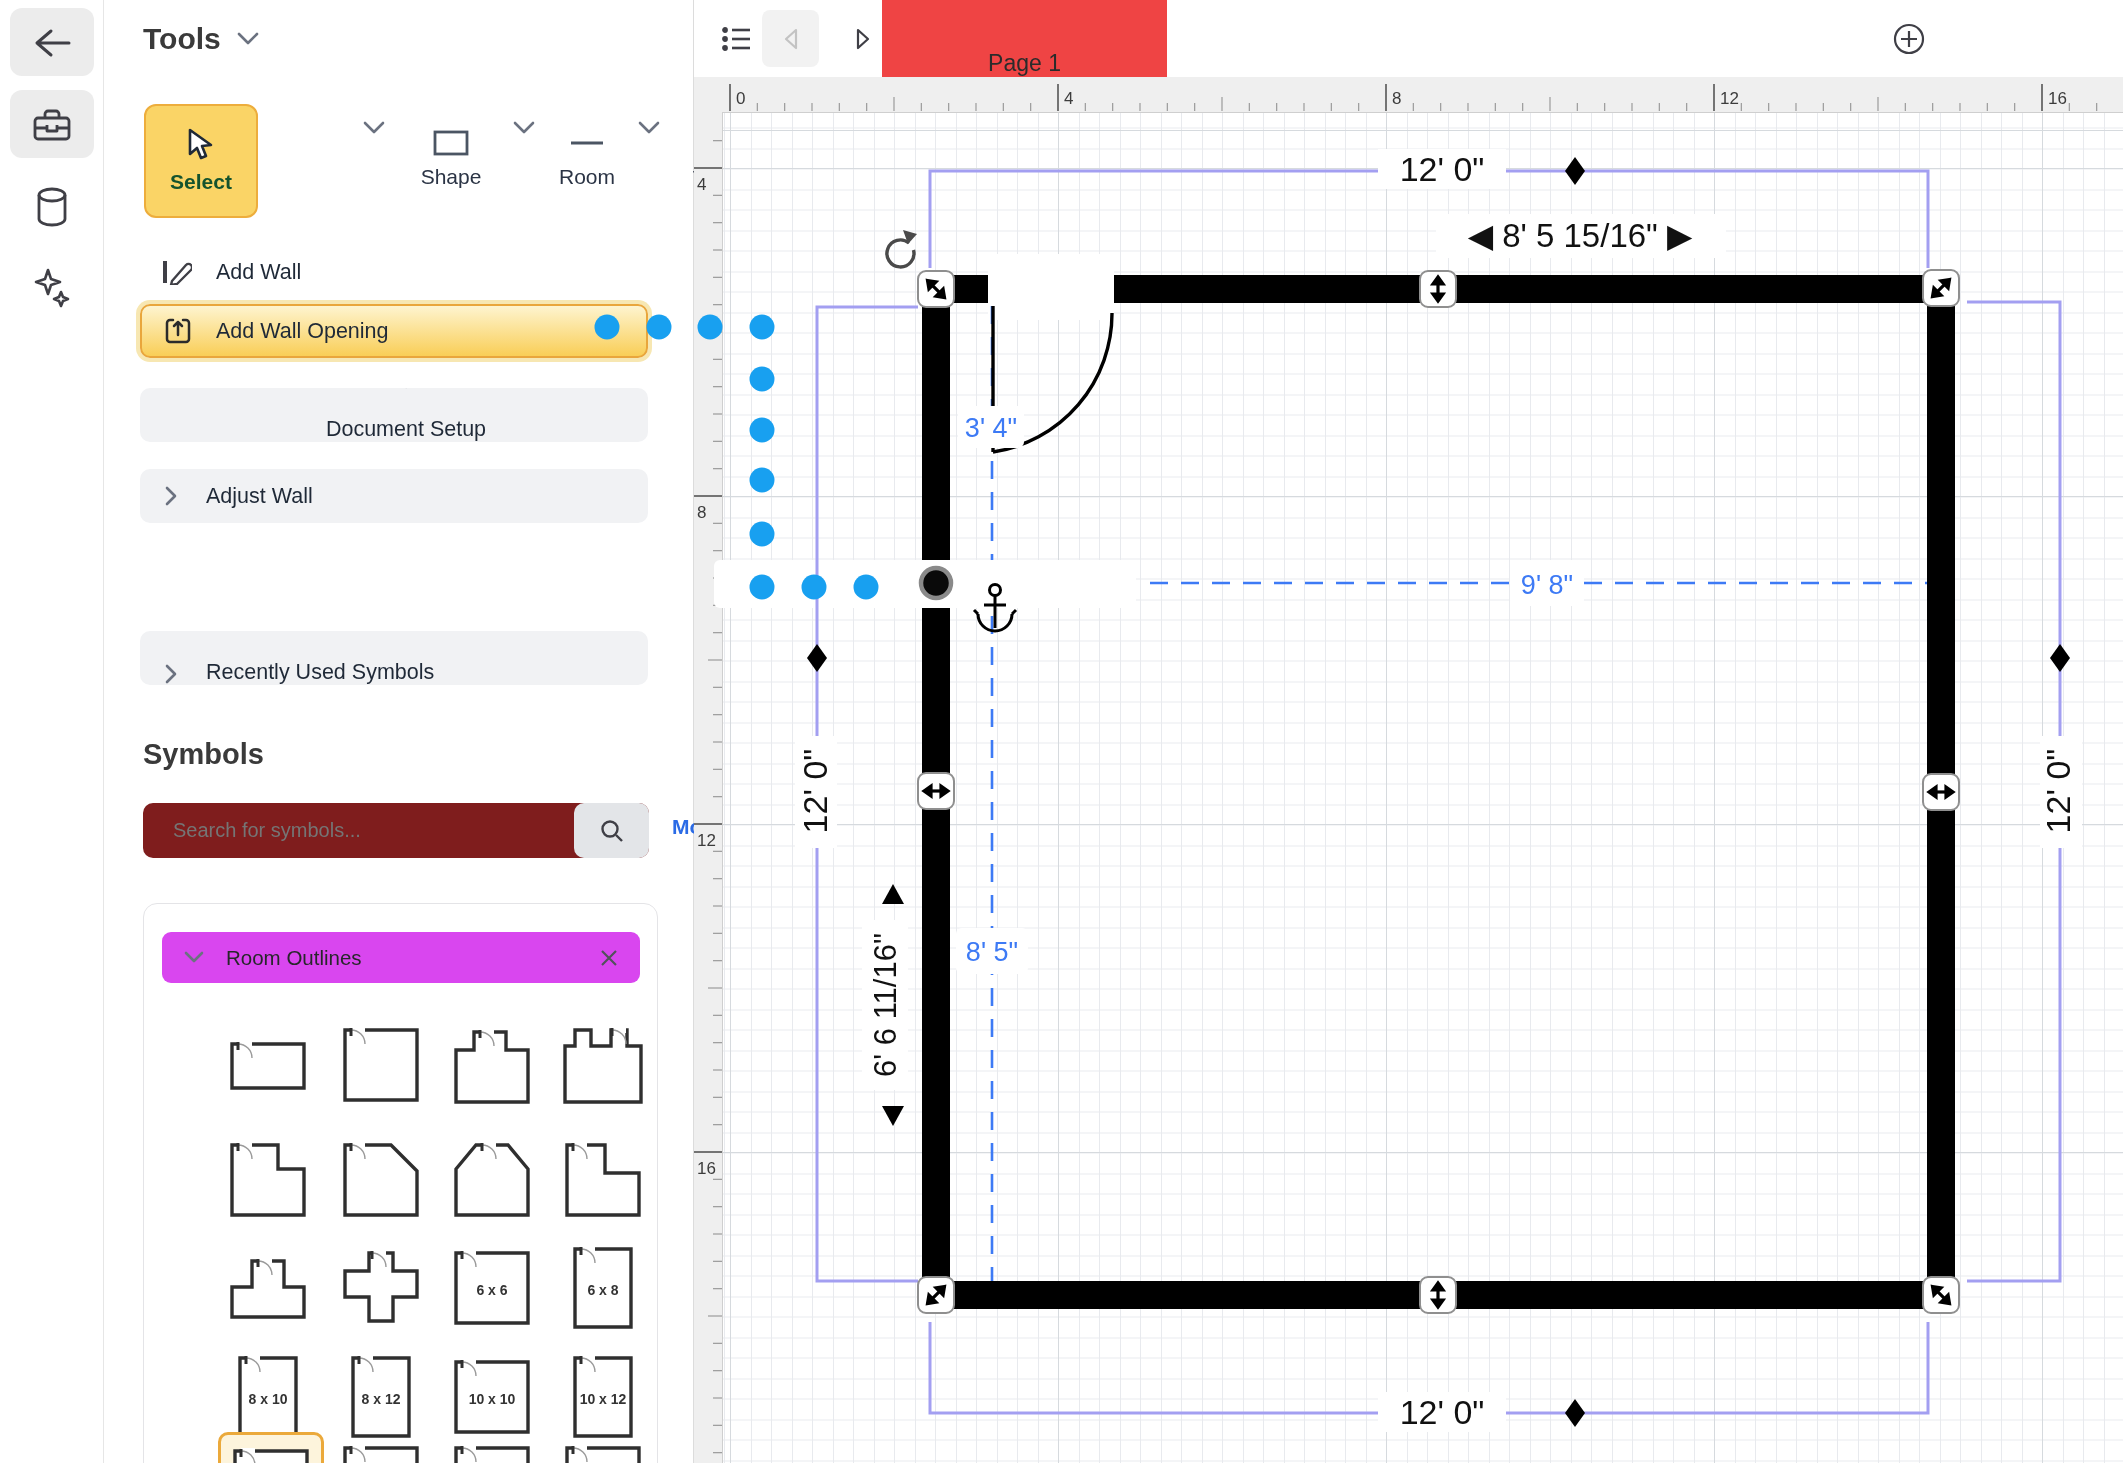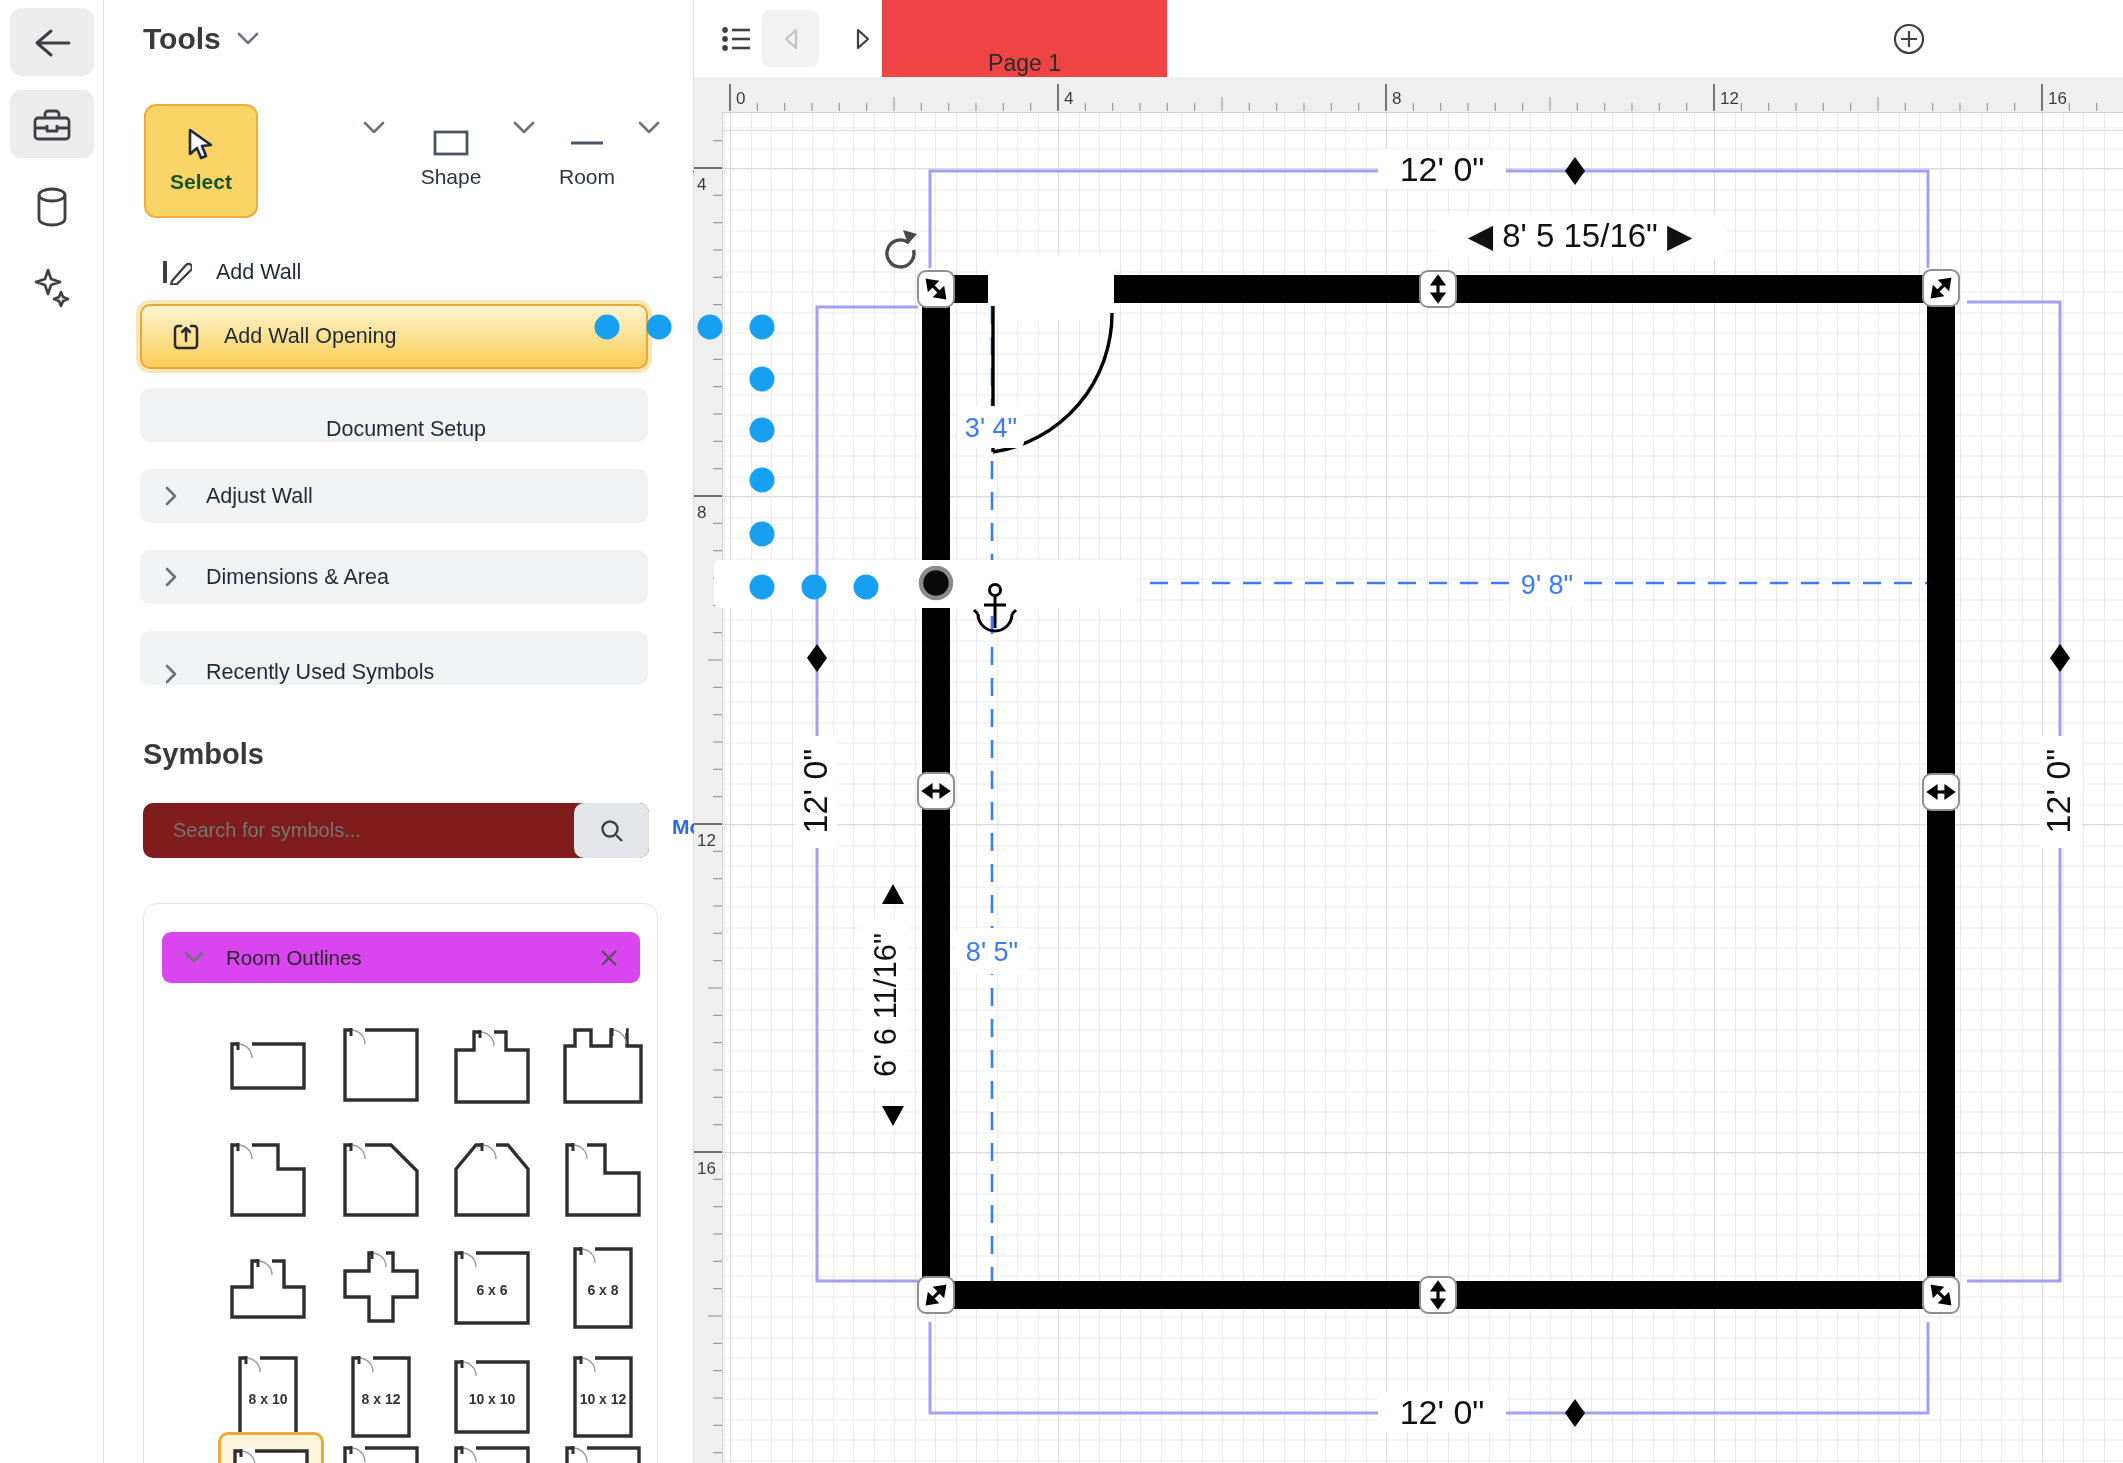--- a/index.html
+++ b/index.html
@@ -15,24 +15,24 @@
   .panel-title{left:39px;top:22px;font-size:30px;font-weight:700;color:#3a3a3a;display:flex;gap:16px;align-items:center;}
   .toolbtn{top:104px;width:110px;height:110px;border-radius:12px;display:flex;flex-direction:column;
            align-items:center;justify-content:center;gap:8px;}
   .toolbtn.selected{background:#FAD466;border:2px solid #EDAD3C;}
   .toolbtn .tlabel{font-size:21px;color:#2b3445;}
   .toolbtn.selected .tlabel{color:#14532d;font-weight:600;}
   .chev{stroke:#6b7280;stroke-width:2.6;fill:none;stroke-linecap:round;stroke-linejoin:round;}
   .row-label{font-size:21.5px;color:#1f2937;}
   .graysec{left:36px;width:508px;height:54px;border-radius:10px;background:#F1F2F4;
            display:flex;align-items:center;gap:28px;padding-left:24px;box-sizing:border-box;}
-  #awo-btn{left:36px;top:304px;width:508px;height:65px;border-radius:10px;
+  #awo-btn{left:36px;top:304px;width:508px;height:54px;border-radius:10px;
            background:linear-gradient(#FEF4CF,#F9CE57);border:2px solid #E9A63C;
            box-shadow:0 0 0 4px #f7e7b2;display:flex;align-items:center;gap:24px;
-           padding-left:30px;box-sizing:border-box;}
+           padding-left:22px;box-sizing:border-box;}
   #addwall-row{left:36px;top:246px;width:508px;height:52px;display:flex;align-items:center;gap:24px;padding-left:22px;box-sizing:border-box;}
   #symbols-h{left:39px;top:738px;font-size:29px;font-weight:700;color:#3a3a3a;}
   #searchbar{left:39px;top:803px;width:506px;height:55px;background:#7f1d1d;border-radius:10px;border:none;
              font-size:20px;color:#9aa0a6;padding-left:30px;box-sizing:border-box;font-family:"Liberation Sans",sans-serif;}
   #searchbtn{left:470px;top:803px;width:75px;height:55px;background:#E3E5E8;border-radius:10px;
              display:flex;align-items:center;justify-content:center;}
   #more{left:568px;top:815px;display:flex;align-items:center;gap:12px;font-size:21px;color:#2B6BE6;font-weight:600;}
   #card{left:39px;top:903px;width:513px;height:600px;background:#fff;border:1.5px solid #e4e4e7;border-radius:14px;}
   #card-head{left:58px;top:932px;width:478px;height:51px;background:#d946ef;border-radius:9px;
              display:flex;align-items:center;gap:22px;padding:0 22px;box-sizing:border-box;}
@@ -163,26 +163,20 @@
     <svg width="14" height="22" viewBox="0 0 14 22">
           <path class="chev" d="M3 3 L11 11 L3 19"></path>
         </svg>
     <span class="row-label">Document Setup</span>
   </div>
   <div class="graysec abs" style="top:469px;">
     <svg width="14" height="22" viewBox="0 0 14 22">
           <path class="chev" d="M3 3 L11 11 L3 19"></path>
         </svg>
     <span class="row-label">Adjust Wall</span>
-  </div>
-  <div class="graysec abs" style="top:550px;">
-    <svg width="14" height="22" viewBox="0 0 14 22">
-          <path class="chev" d="M3 3 L11 11 L3 19"></path>
-        </svg>
-    <span class="row-label">Dimensions &amp; Area</span>
   </div>
   <div class="graysec abs" style="top:631px;align-items:flex-end;">
     <svg width="14" height="22" viewBox="0 0 14 22">
           <path class="chev" d="M3 3 L11 11 L3 19"></path>
         </svg>
     <span class="row-label">Recently Used Symbols</span>
   </div>
 
   <div id="symbols-h" class="abs">Symbols</div>
   <input id="searchbar" class="abs" placeholder="Search for symbols..." style="">

